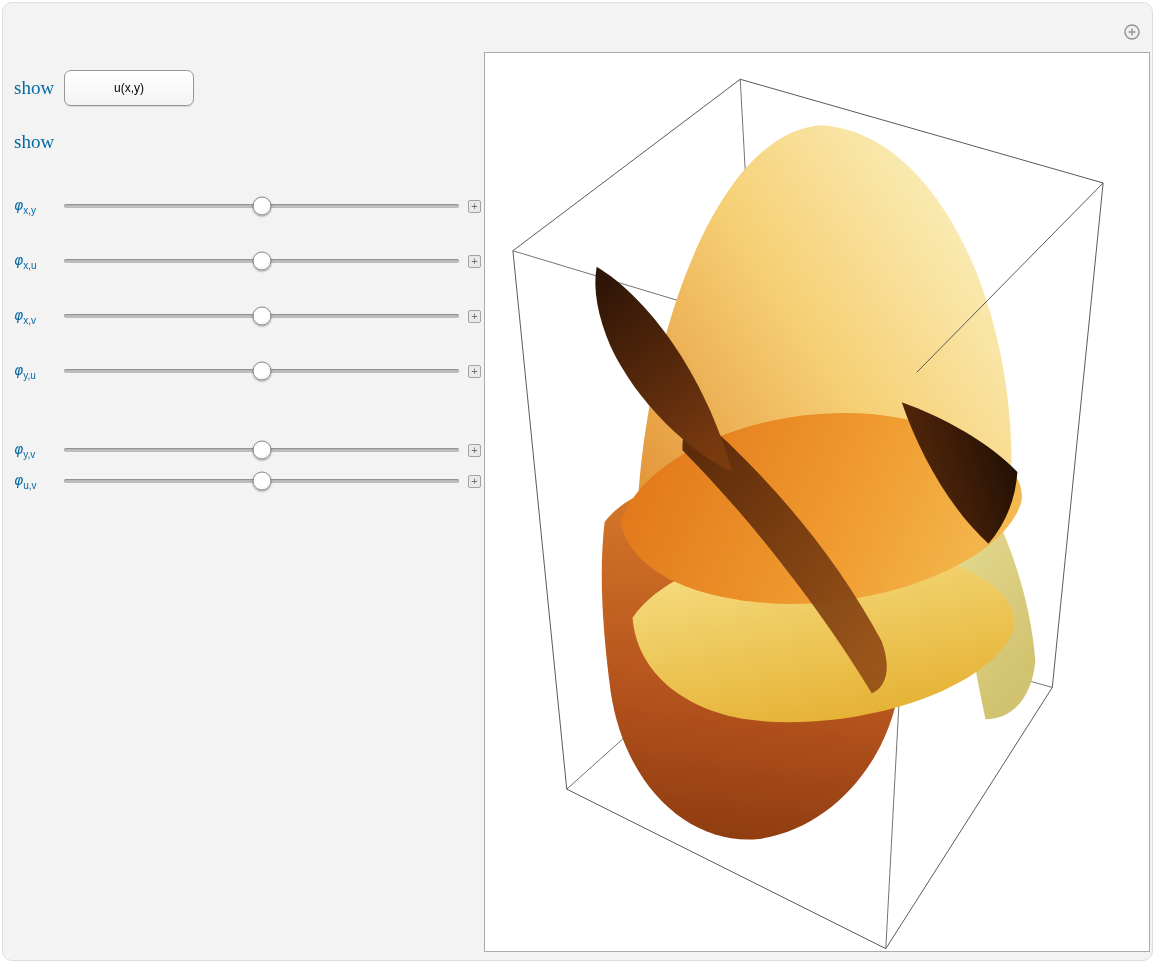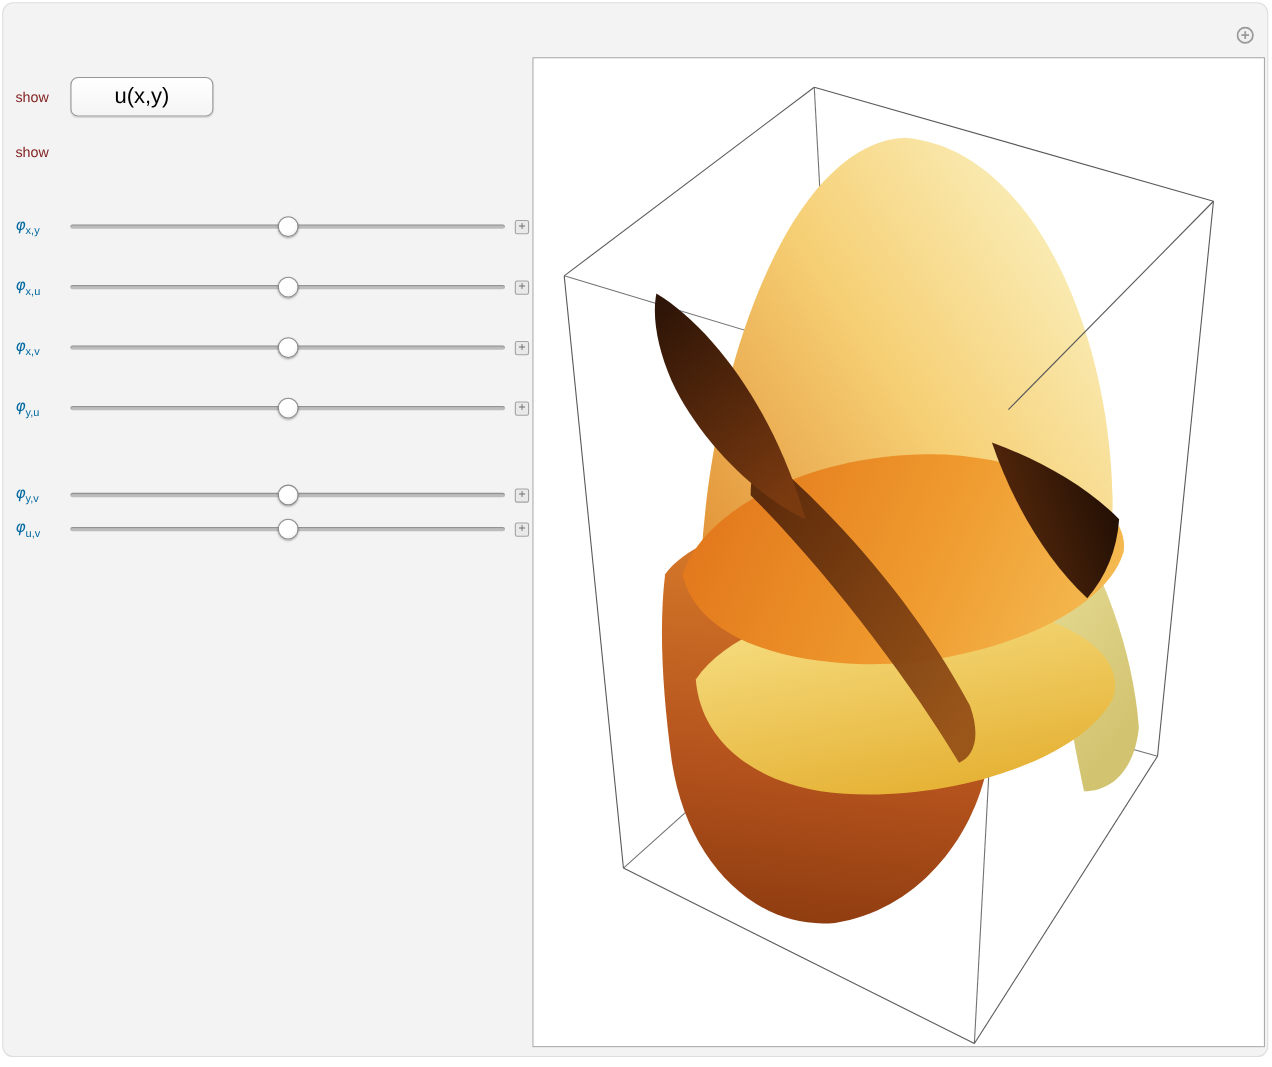--- a/index.html
+++ b/index.html
@@ -15,26 +15,26 @@
     background:#f3f3f3; border:1px solid #dedede; border-radius:10px;
   }
   
   .circle-plus {
     position:absolute; top:24px; right:16px; width:16px; height:16px; cursor:pointer;
   }
   
   .show-row { position:absolute; display:flex; align-items:center; }
   .show-row.r1 { left:14px; top:70px; }
   .show-row.r2 { left:14px; top:131px; }
-  .show-label { width:50px; font-size:13px; color:#7f1d1d; }
+  .show-label { width:50px; font-size:19px; color:#0369a1;font-family:Liberation Serif, serif; }
   .mbtn {
     height:36px; min-width:130px; margin-right:4px; padding:0 18px;
     background:linear-gradient(#ffffff,#f4f4f4);
     border:1px solid #979797; border-radius:7px;
-    font-size:20px; color:#000; text-align:center;
+    font-size:12px; color:#000; text-align:center;
     box-shadow:0 1px 1px rgba(0,0,0,0.12);
     font-family:"Liberation Sans", sans-serif;
     cursor:pointer;
   }
   
   .slider-row { position:absolute; left:14px; height:20px; display:flex; align-items:center; }
   .slider-row .slabel { width:50px; font-size:14px; color:#0369a1; }
   .slabel i { font-family:"DejaVu Sans", sans-serif; font-style:italic; }
   .slabel sub { font-size:10px; }
   .track {

